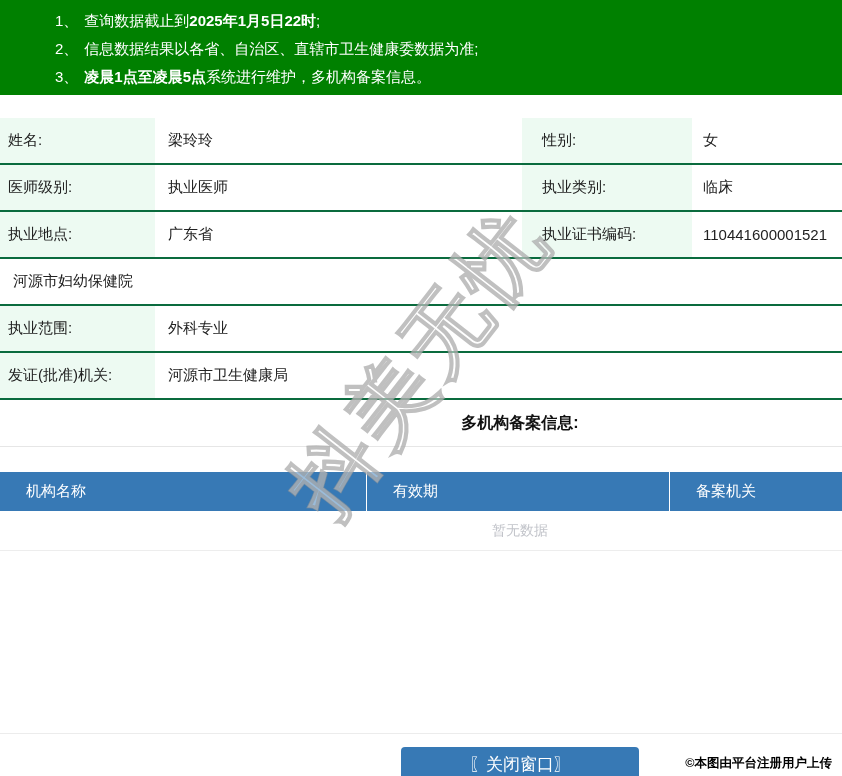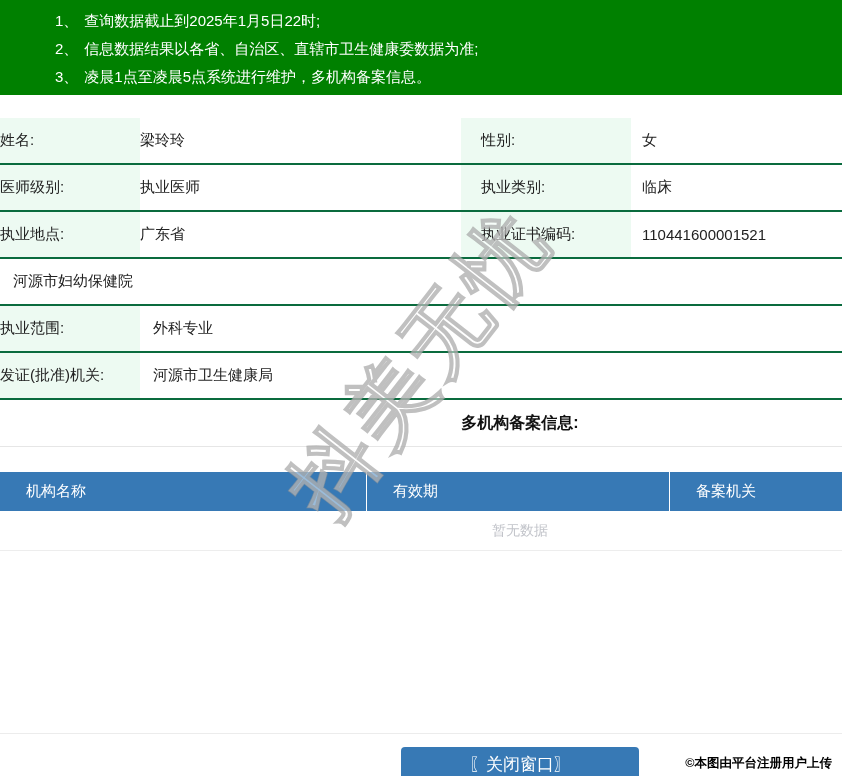--- a/index.html
+++ b/index.html
@@ -15,28 +15,28 @@
   html,body{background:#fff}
   body{font-family:"Liberation Sans","DejaVu Sans",sans-serif;}
   .page{position:relative;width:842px;height:776px;overflow:hidden;background:#fff}
   .content{position:absolute;top:0;left:0;width:1040px}
 
   
   .banner{width:1040px;height:95px;background:var(--banner-green);color:#fff;
           padding:7px 0 0 55px;font-size:15px}
   .banner .nline{line-height:28px;white-space:nowrap}
   .banner .num{margin-right:6px}
-  .banner .b{font-weight:normal}
+  .banner .b{font-weight:bold}
 
   
   .info-table{position:absolute;top:118px;left:0;width:1040px}
   .irow{display:flex;height:47px;border-bottom:2px solid var(--border-green);font-size:15px;color:#222}
   .irow>div{height:100%;display:flex;align-items:center}
-  .c-l1{width:140px;background:var(--mint);}
-  .c-v1{width:321px;}
+  .c-l1{width:155px;background:var(--mint);padding-left:8px}
+  .c-v1{width:367px;padding-left:13px}
   .c-l2{width:170px;background:var(--mint);padding-left:20px}
   .c-v2{flex:1;padding-left:11px}
   .c-vfull{flex:1;padding-left:13px}
 
   
   .section-title-row{height:47px;display:flex;align-items:center;justify-content:center;
                      border-bottom:1px solid #e6e6e6;font-size:16px;font-weight:bold;color:#111}
   .spacer{height:25px}
 
   

